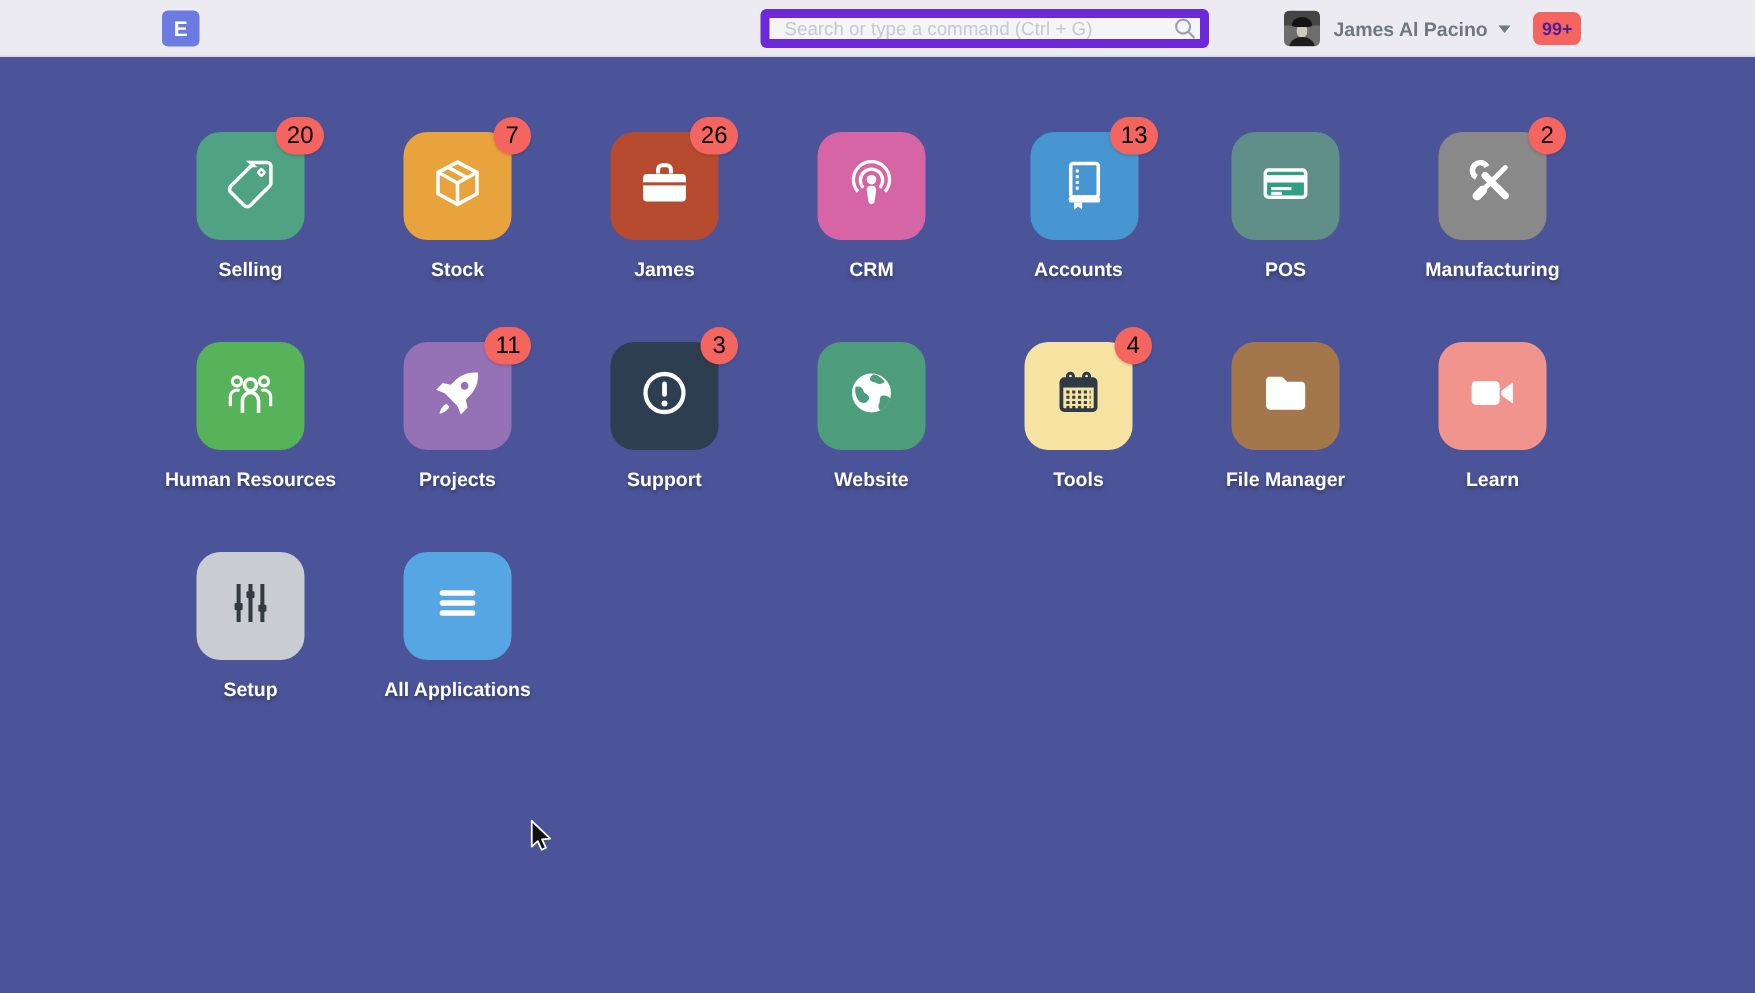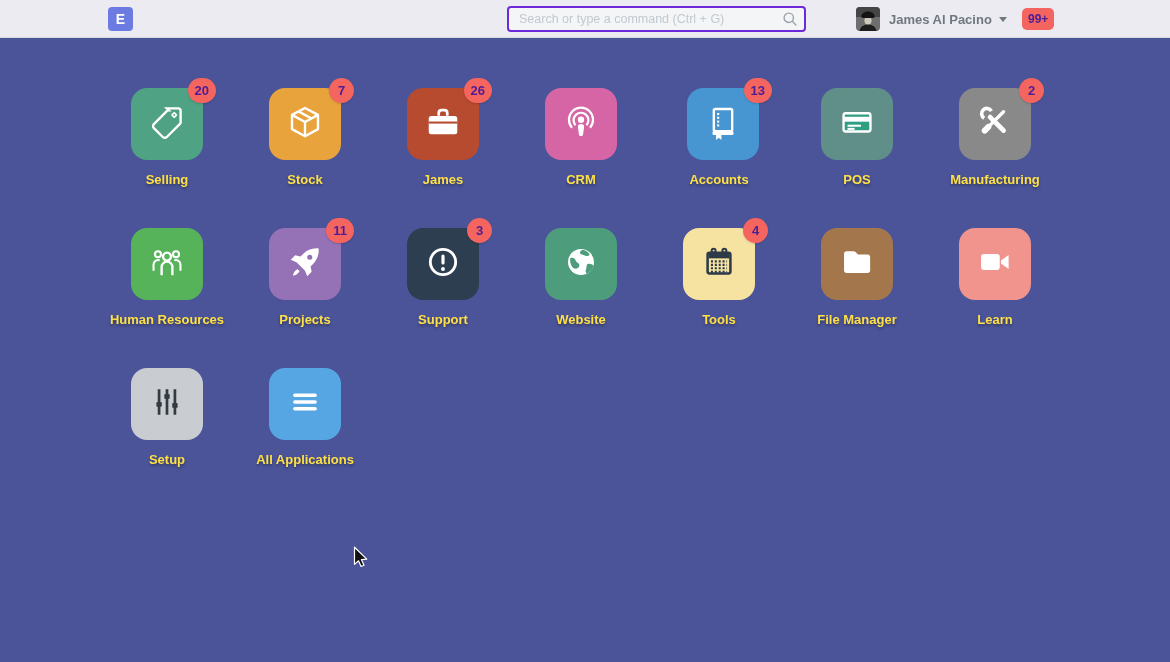--- a/index.html
+++ b/index.html
@@ -14,21 +14,21 @@
     position:absolute; top:0; left:0; width:1170px; height:38px;
     background:#ebebf1; border-bottom:1px solid #d8d8de;
   }
   .logo {
     position:absolute; left:108px; top:7px; width:25px; height:24px;
     border-radius:4px; display:flex; align-items:center; justify-content:center;
     color:#fff; font-size:14px; font-weight:bold;
   }
   .search-wrap { position:absolute; left:507px; top:6px; width:299px; height:26px; }
   .search-input {
-    width:100%; height:100%; border:2px solid #6d28d9; border-radius:4px;
+    width:100%; height:100%; border:6px solid #6d28d9; border-radius:4px;
     background:#f4f5f6; padding:0 30px 0 10px; font-size:12.5px;
     color:#555; outline:none; font-family:"Liberation Sans", sans-serif;
   }
   .search-input::placeholder { color:#c2c9d0; }
   .search-icon { position:absolute; right:6px; top:3px; width:20px; height:20px; cursor:pointer; }
   .nav-user { position:absolute; left:856px; top:0; height:38px; display:flex; align-items:center; cursor:pointer; }
   .avatar { width:24px; height:24px; border-radius:4px; overflow:hidden; flex:0 0 auto; }
   .user-name { margin-left:9px; font-size:13px; font-weight:600; color:#6f787f; white-space:nowrap; }
   .caret-down {
     margin-left:7px; width:0; height:0;
@@ -52,26 +52,26 @@
     display:flex; flex-direction:column; align-items:center;
     cursor:pointer;
   }
   .tile-icon {
     position:relative; width:72px; height:72px; border-radius:16px;
     display:flex; align-items:center; justify-content:center;
   }
   .tile-badge {
     position:absolute; top:-10px; right:-13px; min-width:25px; height:25px;
     border-radius:13px; padding:0 7px;
-    color:#4c1d95; font-size:13px; font-weight:bold;
+    color:#000000; font-size:16px; font-weight:normal;
     display:flex; align-items:center; justify-content:center;
     box-shadow:0 1px 2px rgba(0,0,0,.15);
   }
   .tile-label {
-    margin-top:12px; color:#fde047; font-weight:bold; font-size:13px;
+    margin-top:12px; color:#ffffff; font-weight:bold; font-size:13px;
     white-space:nowrap; text-shadow:0 2px 3px rgba(0,0,0,.35);
   }
   
   .cursor { position:absolute; width:16px; height:24px; pointer-events:none; z-index:50; }
 </style>
 </head>
 <body style="background: rgb(75, 84, 153);">
 
 <div class="navbar" style="background: rgb(235, 235, 241);">
   <div class="logo" style="background: rgb(107, 123, 226);">E</div>

